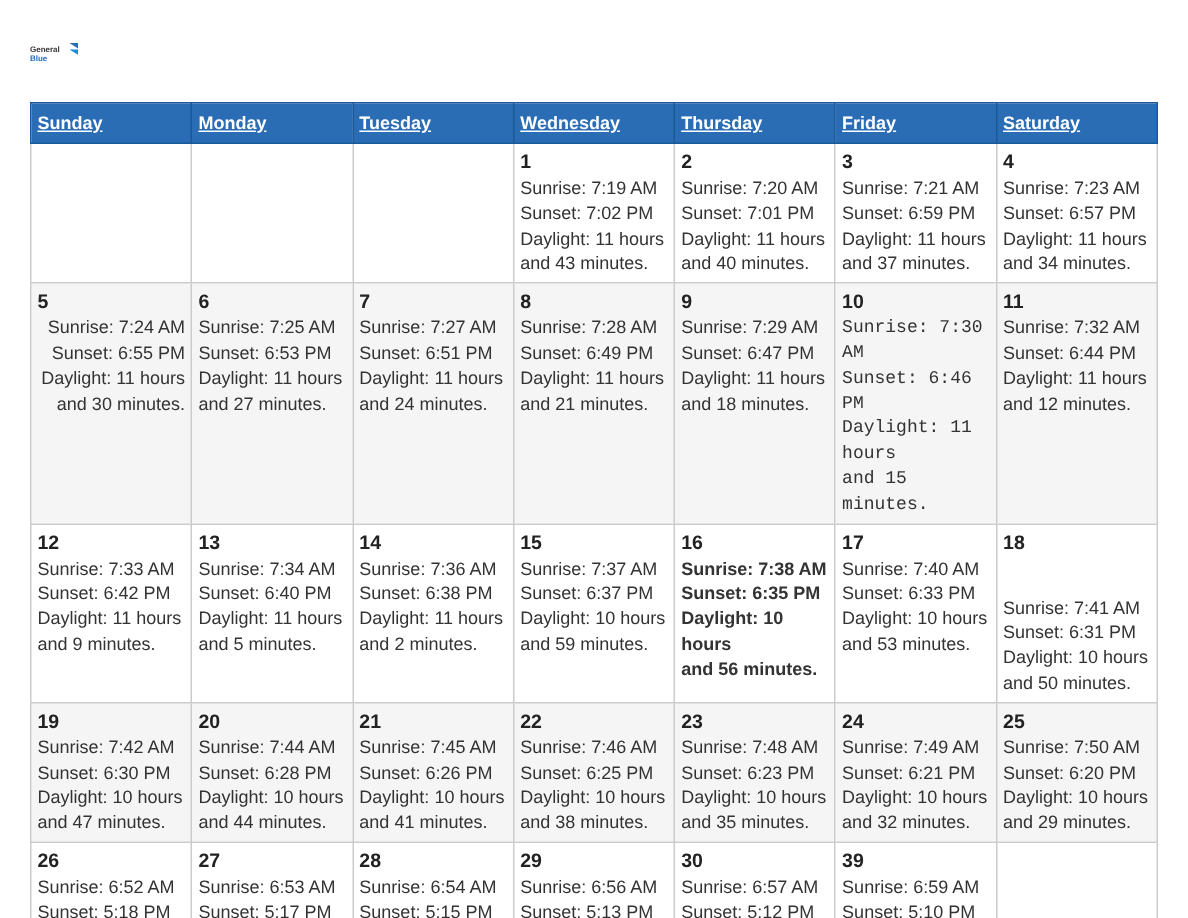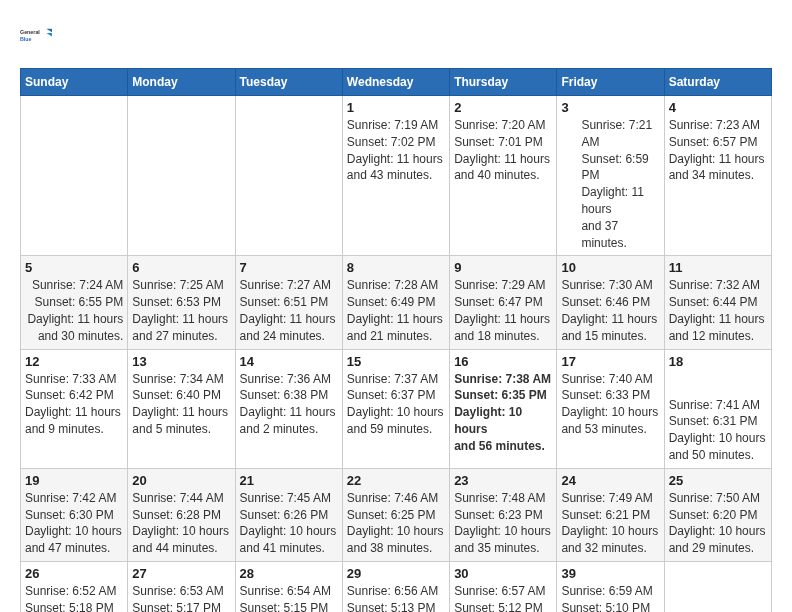--- a/index.html
+++ b/index.html
@@ -49,20 +49,21 @@
       font-size: 11px;
     }
     .calendar thead th {
       background: #2a6db5;
       color: #fff;
       padding: 6px 4px;
       text-align: left;
       font-size: 12px;
       font-weight: bold;
       border: 1px solid #1a5a9a;
+      text-decoration: underline;
     }
     .calendar tbody td {
       vertical-align: top;
       border: 1px solid #ccc;
       padding: 4px;
       width: calc(100%/7);
       min-height: 80px;
       background: #fff;
     }
     .calendar tbody tr:nth-child(even) td {
@@ -128,21 +129,21 @@
         </td>
         <td>
           <span class="day-number">2</span>
           <div class="day-info" style="white-space: pre-line;">Sunrise: 7:20 AM
 Sunset: 7:01 PM
 Daylight: 11 hours
 and 40 minutes.</div>
         </td>
         <td>
           <span class="day-number">3</span>
-          <div class="day-info" style="white-space: pre-line; margin-left: 20px;">Sunrise: 7:21 AM
+          <div class="day-info" style="white-space: pre-line;">Sunrise: 7:21 AM
 Sunset: 6:59 PM
 Daylight: 11 hours
 and 37 minutes.</div>
         </td>
         <td>
           <span class="day-number">4</span>
           <div class="day-info" style="white-space: pre-line;">Sunrise: 7:23 AM
 Sunset: 6:57 PM
 Daylight: 11 hours
 and 34 minutes.</div>
@@ -179,21 +180,21 @@
         </td>
         <td>
           <span class="day-number">9</span>
           <div class="day-info" style="white-space: pre-line;">Sunrise: 7:29 AM
 Sunset: 6:47 PM
 Daylight: 11 hours
 and 18 minutes.</div>
         </td>
         <td>
           <span class="day-number">10</span>
-          <div class="day-info" style="white-space: pre-line;">Sunrise: 7:30 AM
+          <div class="day-info" style="white-space: pre-line; font-family: Liberation Mono, monospace;">Sunrise: 7:30 AM
 Sunset: 6:46 PM
 Daylight: 11 hours
 and 15 minutes.</div>
         </td>
         <td>
           <span class="day-number">11</span>
           <div class="day-info" style="white-space: pre-line;">Sunrise: 7:32 AM
 Sunset: 6:44 PM
 Daylight: 11 hours
 and 12 minutes.</div>

